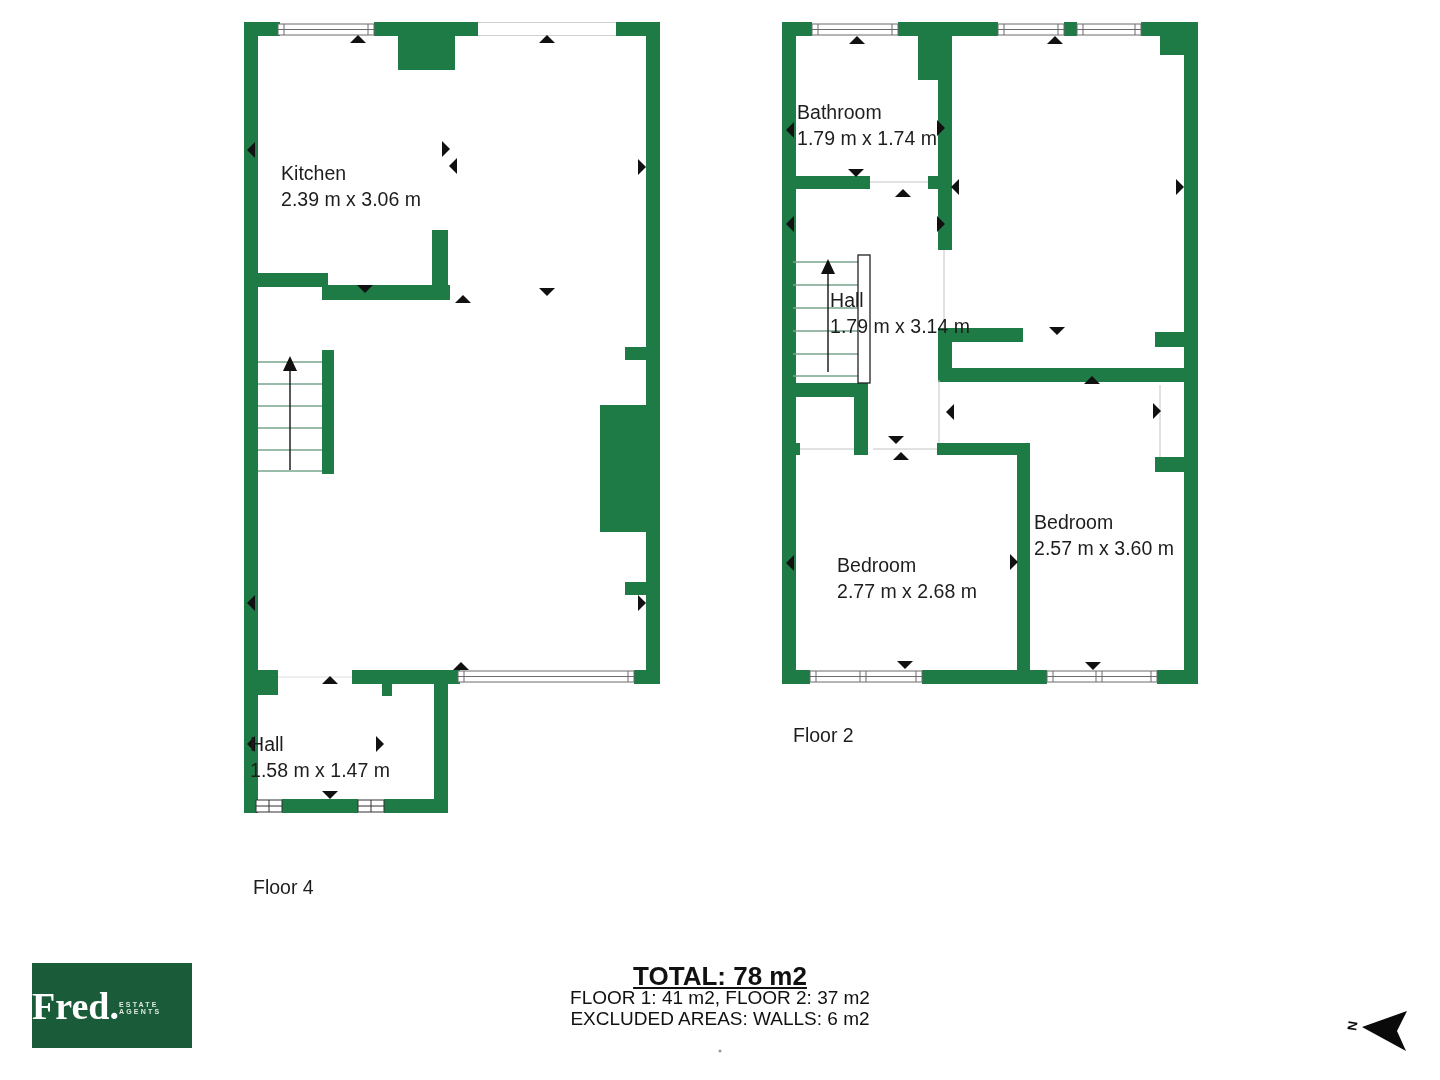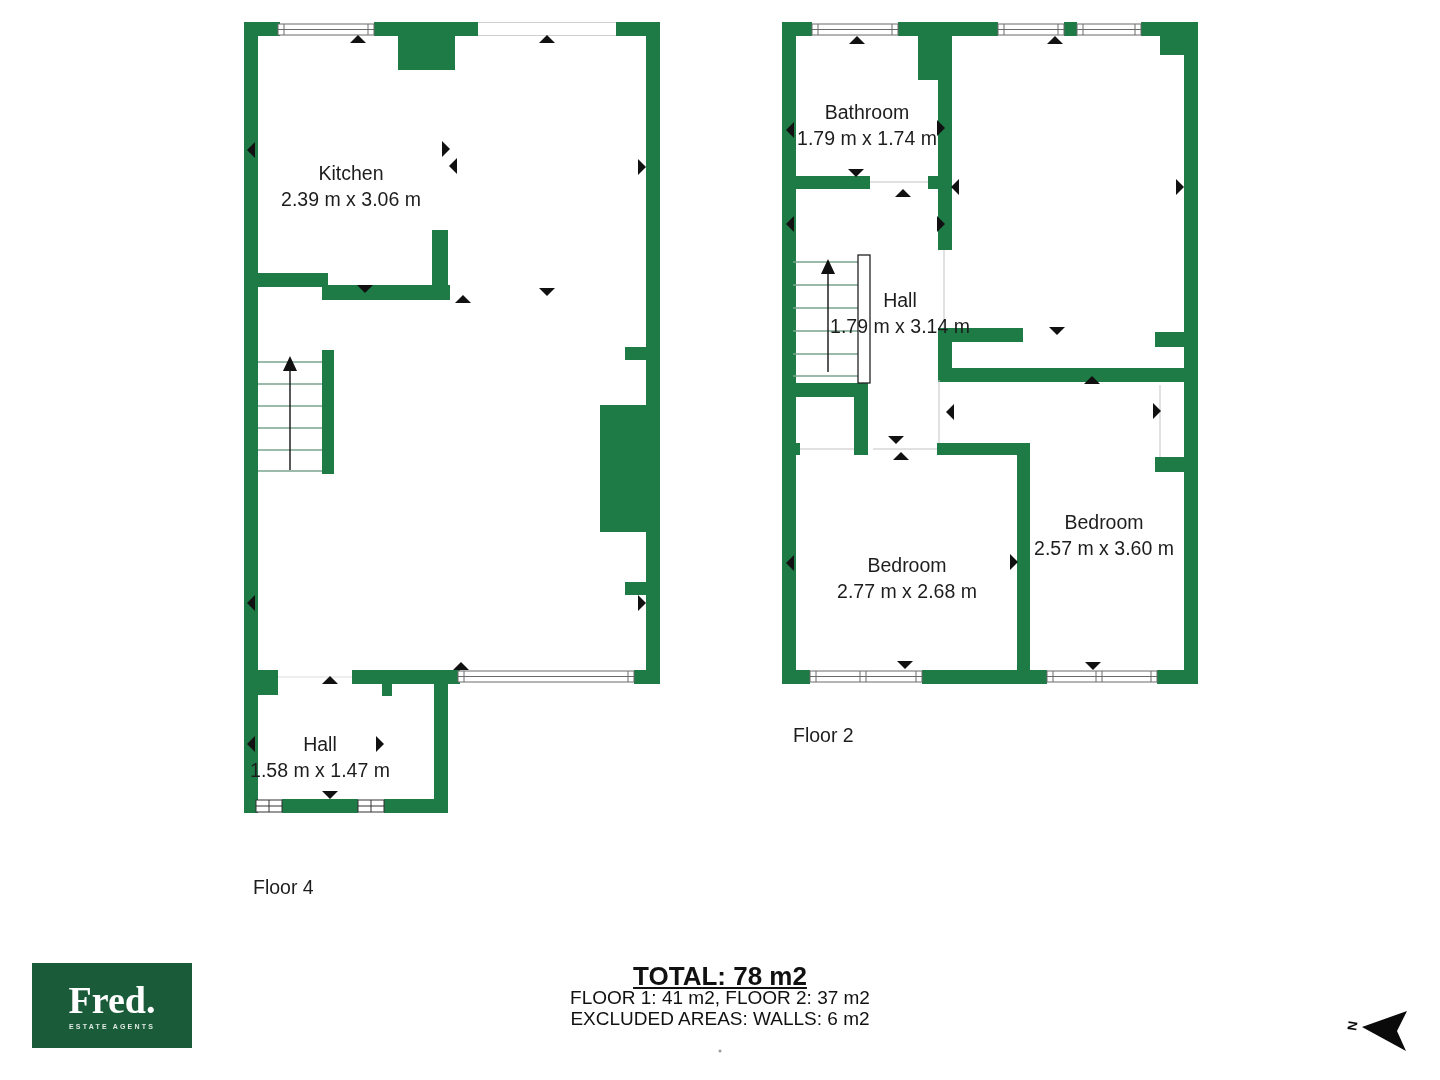--- a/index.html
+++ b/index.html
@@ -1,26 +1,26 @@
 <!DOCTYPE html>
 <html><head>
 <meta charset="utf-8">
 <style>
   html,body{margin:0;padding:0;background:#ffffff;}
   .canvas{position:relative;width:1440px;height:1080px;background:#ffffff;overflow:hidden;
           font-family:"Liberation Sans", sans-serif;color:#1d1d1d;}
   .plan-svg{position:absolute;left:0;top:0;}
-  .room-label{position:absolute;transform:translate(-50%,-50%);text-align:center;
+  .room-label{position:absolute;transform:translate(-50%,-50%);text-align:left;
               font-size:19.5px;line-height:26px;white-space:nowrap;color:#1d1d1d;}
   .floor-label{position:absolute;font-size:19.5px;color:#1d1d1d;}
   .summary{position:absolute;left:720px;top:966px;transform:translateX(-50%);
            text-align:center;font-size:19px;line-height:21px;color:#111;}
   .summary .total{font-weight:bold;font-size:26px;text-decoration:underline;}
   .logo{position:absolute;left:32px;top:963px;width:160px;height:85px;background:#1a5c39;
-        display:flex;flex-direction:column;align-items:center;justify-content:center;}
+        display:flex;flex-direction:row;align-items:center;justify-content:center;}
   .logo .brand{font-family:"Liberation Serif", serif;font-weight:bold;font-size:38px;
                color:#ffffff;line-height:36px;}
   .logo .tagline{font-size:7px;font-weight:bold;letter-spacing:2.2px;color:#dfe9e2;margin-top:5px;}
 </style>
 </head>
 <body>
 
 <div class="canvas">
 
   <svg class="plan-svg" width="1440" height="1080" viewBox="0 0 1440 1080">

